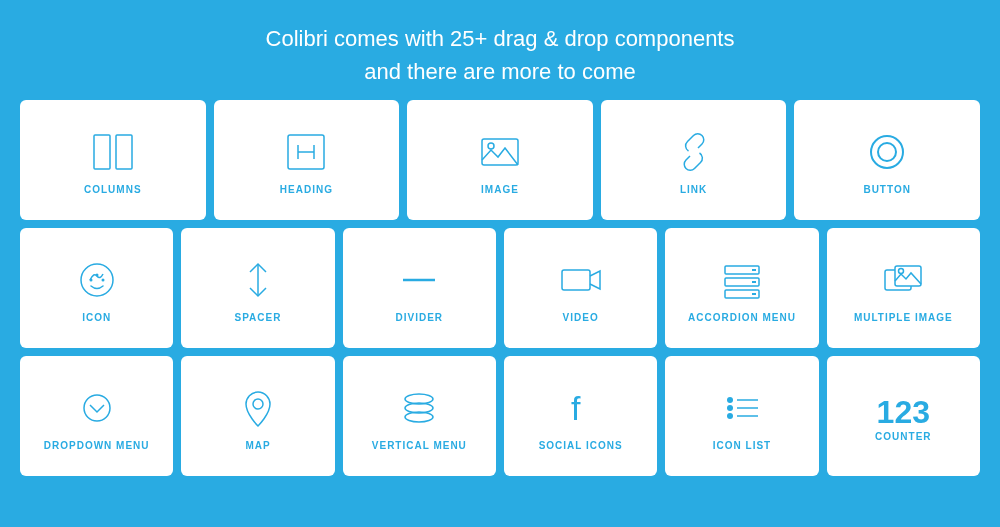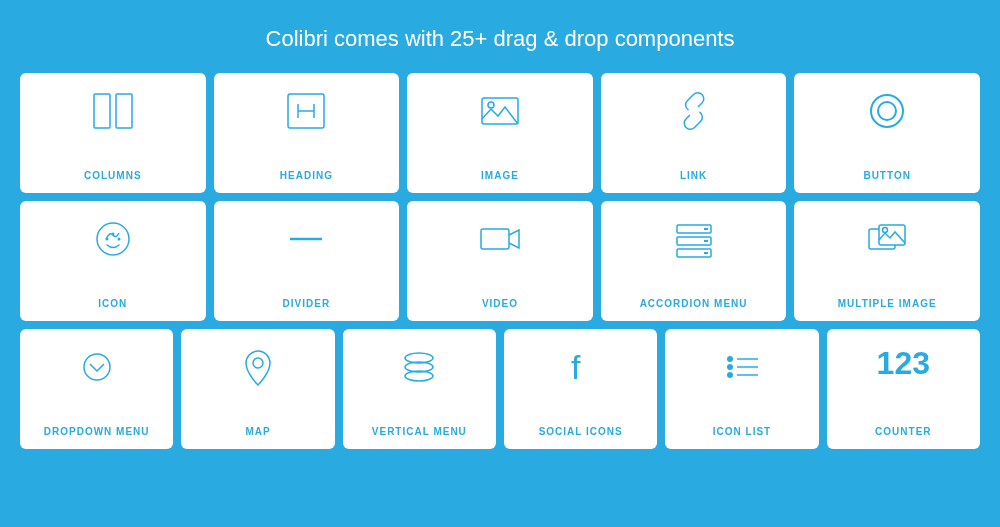--- a/index.html
+++ b/index.html
@@ -9,21 +9,21 @@
       background-color: #29abe2;
       font-family: 'Segoe UI', Arial, sans-serif;
       overflow: hidden;
       display: flex;
       flex-direction: column;
       align-items: center;
     }
     .header {
       text-align: center;
       color: white;
-      padding: 22px 20px 18px;
+      padding: 22px 20px 12px;
     }
     .header h2 {
       font-size: 22px;
       font-weight: 400;
       line-height: 1.5;
     }
     .grid-container {
       background: #29abe2;
       width: 960px;
       display: flex;
@@ -34,21 +34,21 @@
       display: flex;
       gap: 8px;
     }
     .card {
       background: white;
       border-radius: 6px;
       flex: 1;
       display: flex;
       flex-direction: column;
       align-items: center;
-      justify-content: space-between;
+      justify-content: center;
       padding: 16px 8px 12px;
       cursor: pointer;
       height: 120px;
     }
     .card-icon {
       color: #29abe2;
       font-size: 36px;
       line-height: 1;
       margin-bottom: 10px;
       display: flex;
@@ -76,20 +76,21 @@
       font-weight: 700;
       margin-bottom: 0;
     }
   </style>
 </head>
 <body>
 
 <div class="header">
   <h2>
     <span>Colibri comes with 25+ drag &amp; drop components</span><br>
+    <span>and there are more to come</span>
   </h2>
 </div>
 
 <div class="grid-container">
 
   <div class="grid-row">
     <div class="card">
       <div class="card-icon">
         <svg viewBox="0 0 44 44">
           <rect x="3" y="5" width="16" height="34" rx="1"></rect>
@@ -149,20 +150,30 @@
           <path d="M16 28 Q22 33 28 28" stroke-linecap="round"></path>
           <circle cx="16" cy="22" r="1.5" fill="#29abe2" stroke="none"></circle>
           <circle cx="28" cy="22" r="1.5" fill="#29abe2" stroke="none"></circle>
         </svg>
       </div>
       <span class="card-label">ICON</span>
     </div>
     <div class="card">
       <div class="card-icon">
         <svg viewBox="0 0 44 44">
+          <line x1="22" y1="6" x2="22" y2="38"></line>
+          <polyline points="14,14 22,6 30,14"></polyline>
+          <polyline points="14,30 22,38 30,30"></polyline>
+        </svg>
+      </div>
+      <span class="card-label">SPACER</span>
+    </div>
+    <div class="card">
+      <div class="card-icon">
+        <svg viewBox="0 0 44 44">
           <line x1="6" y1="22" x2="38" y2="22" stroke-width="2.5"></line>
         </svg>
       </div>
       <span class="card-label">DIVIDER</span>
     </div>
     <div class="card">
       <div class="card-icon">
         <svg viewBox="0 0 44 44">
           <rect x="3" y="12" width="28" height="20" rx="2"></rect>
           <polyline points="31,18 41,13 41,31 31,26"></polyline>

